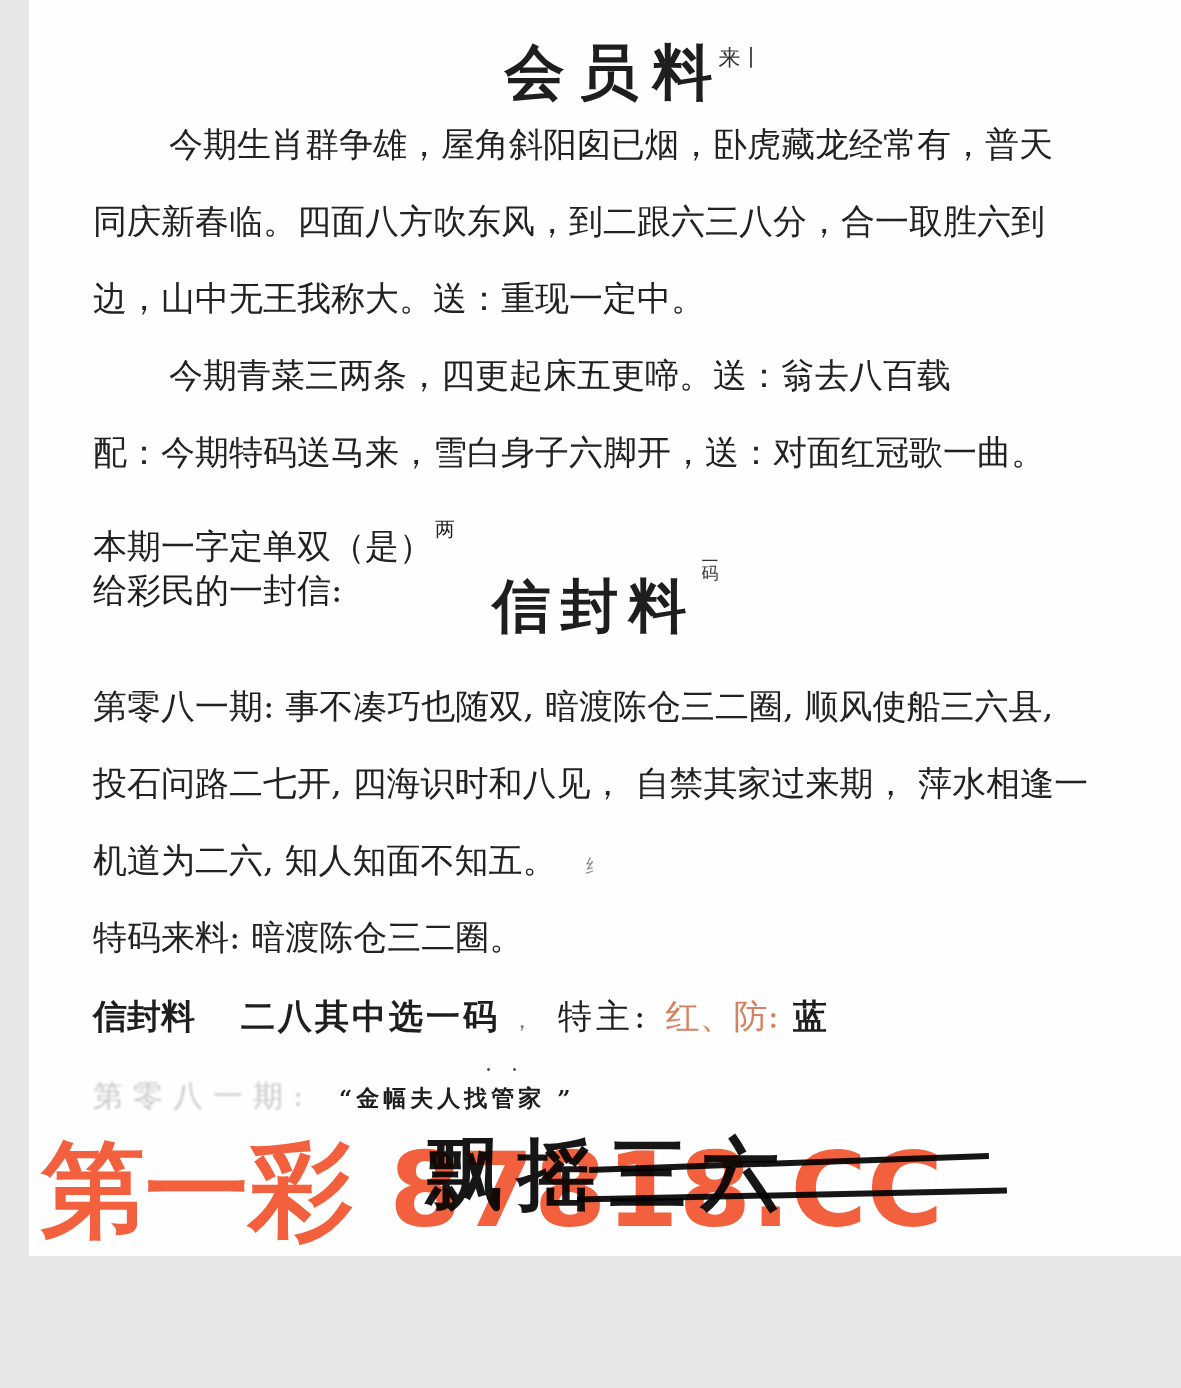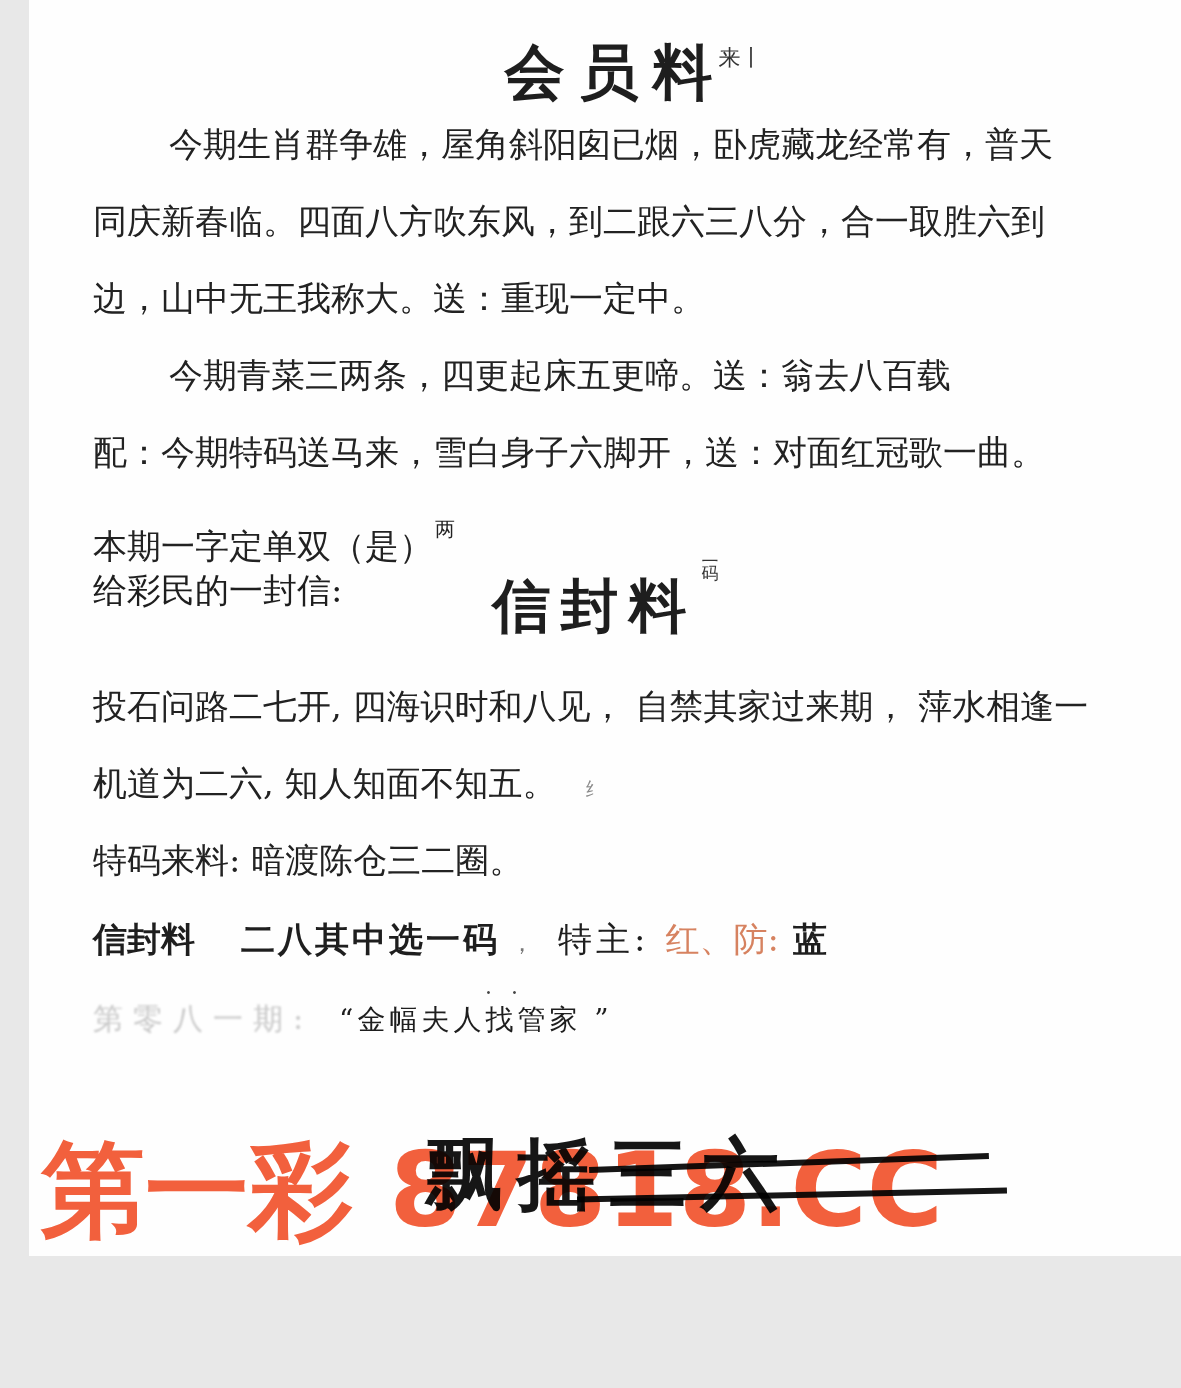--- a/index.html
+++ b/index.html
@@ -100,22 +100,22 @@
     letter-spacing:10px;
     margin-right:26px;
   }
   .zodiac-animals{
     font-size:38px;
     font-weight:bold;
     word-spacing:22px;
     letter-spacing:12px;
   }
   .phrase-text{
-    font-size:28px;
-    font-weight:normal;
+    font-size:23px;
+    font-weight:bold;
     letter-spacing:4px;
   }
   
   .watermark{
     position:absolute;
     left:0;bottom:-6px;
     width:100%;height:150px;
   }
   .wm-red{
     position:absolute;
@@ -166,20 +166,21 @@
     </div>
 
     <div class="letter-row">
       <span class="letter-label">给彩民的一封信:</span>
       <span class="letter-title">
         <span>信封料</span>
         <span class="vsup">一码</span>
       </span>
     </div>
 
+    <div class="line">第零八一期: 事不凑巧也随双, 暗渡陈仓三二圈, 顺风使船三六县,</div>
     <div class="line">投石问路二七开, 四海识时和八见， 自禁其家过来期， 萍水相逢一</div>
     <div class="line">
       <span>机道为二六, 知人知面不知五。</span><span class="tail-mark">纟</span>
     </div>
 
     <div class="line">特码来料: 暗渡陈仓三二圈。</div>
 
     <div class="pick-line">
       <span class="pick-label">信封料</span><span class="pick-text">二八其中选一码</span><span class="under-dots">· ·</span><span class="pick-sep">，</span><span class="te-zhu">特主:</span><span class="faint-mid">红、防:</span><span class="blue-word">蓝</span>
     </div>

